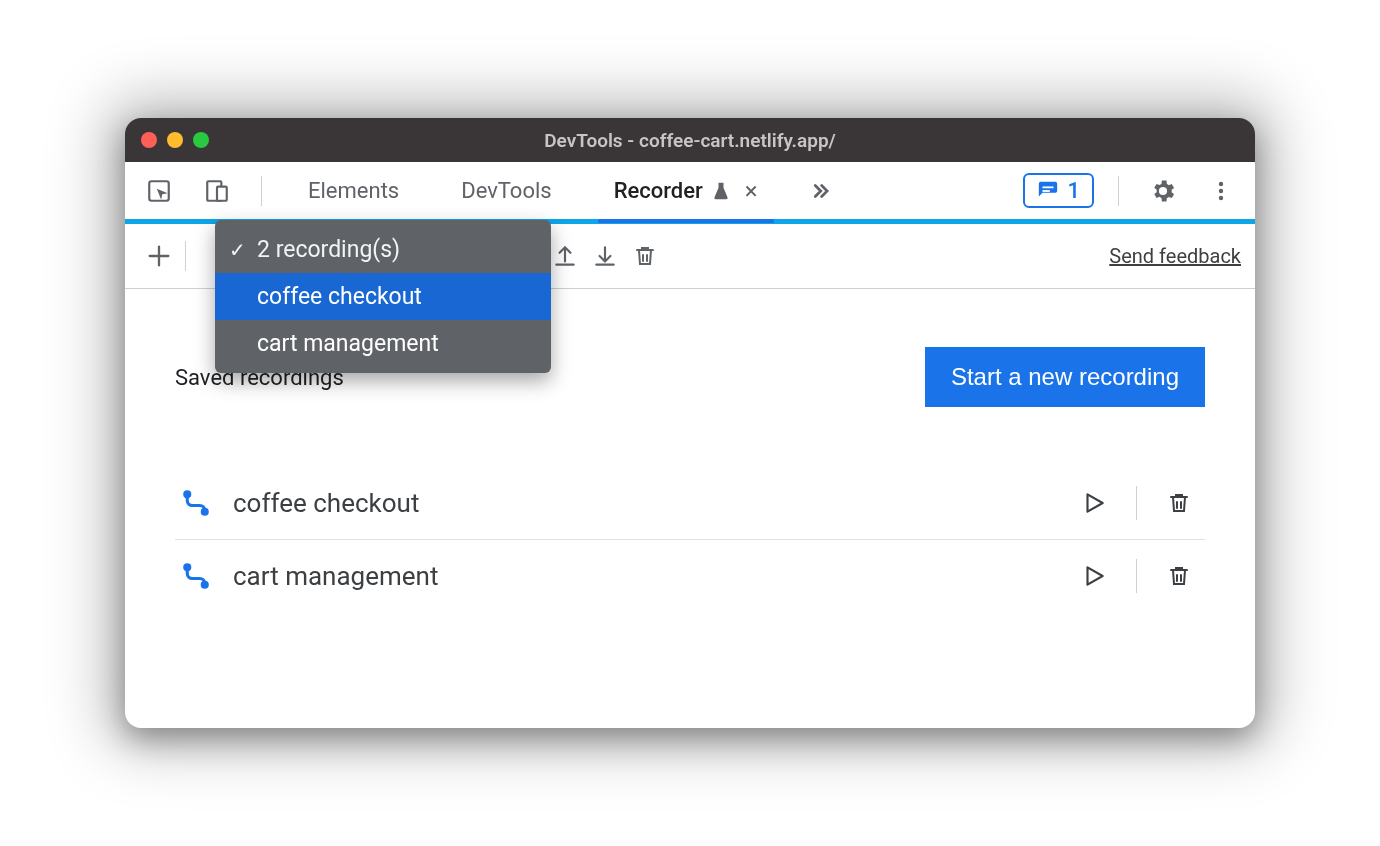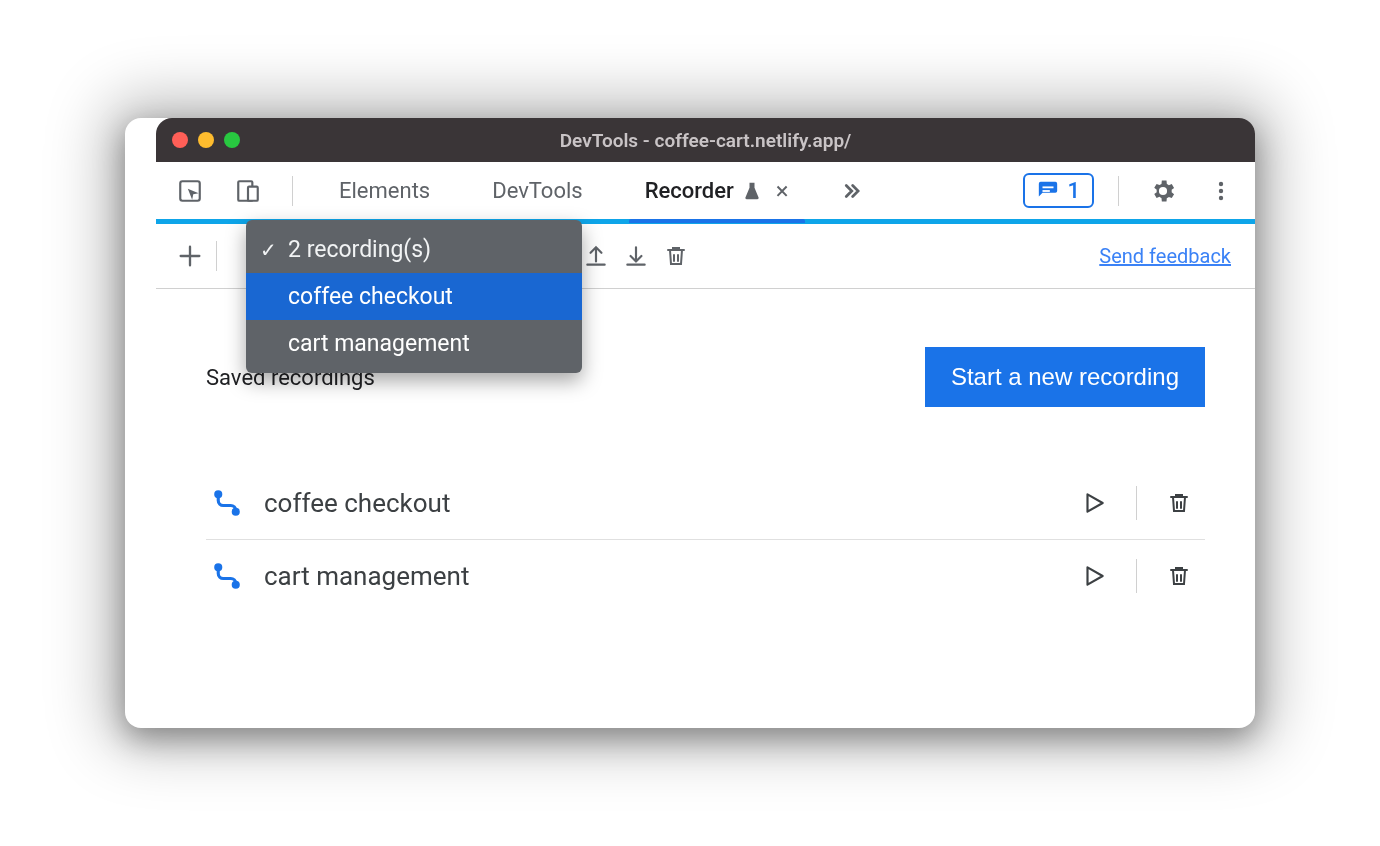--- a/index.html
+++ b/index.html
@@ -10,21 +10,21 @@
     color: #202124;
     display: flex; align-items: center; justify-content: center;
   }
   .window {
     width: 1130px; height: 610px;
     border-radius: 16px;
     overflow: visible;
     position: relative;
     background: #fff;
     box-shadow: 0 0 60px 20px rgba(0,0,0,0.25), 0 10px 30px rgba(0,0,0,0.35);
-    display: flex; flex-direction: column; padding-left: 31px;
+    display: flex; flex-direction: column;
   }
   
   .titlebar {
     height: 44px;
     background: #3a3537;
     border-radius: 16px 16px 0 0;
     display: flex; align-items: center;
     padding: 0 16px;
     position: relative;
   }
@@ -73,22 +73,22 @@
   
   .toolbar-row {
     height: 65px;
     border-bottom: 1px solid #d0d0d0;
     display: flex; align-items: center;
     padding: 0 14px;
     position: relative;
   }
   .toolbar-row .spacer { flex: 1; }
   .feedback {
-    color: #3b82f6; font-size: 20px; text-decoration: underline;
-    margin-right: 10px; white-space: nowrap;
+    color: #404040; font-size: 20px; text-decoration: underline;
+    white-space: nowrap;
   }
   
   .body { flex: 1; padding: 18px 50px 8px; overflow: hidden; }
   .body-head {
     display: flex; align-items: center; justify-content: space-between;
     margin-bottom: 60px;
     margin-top: 40px;
   }
   .saved-title { font-size: 22px; color: #202124; }
   .primary-btn {

